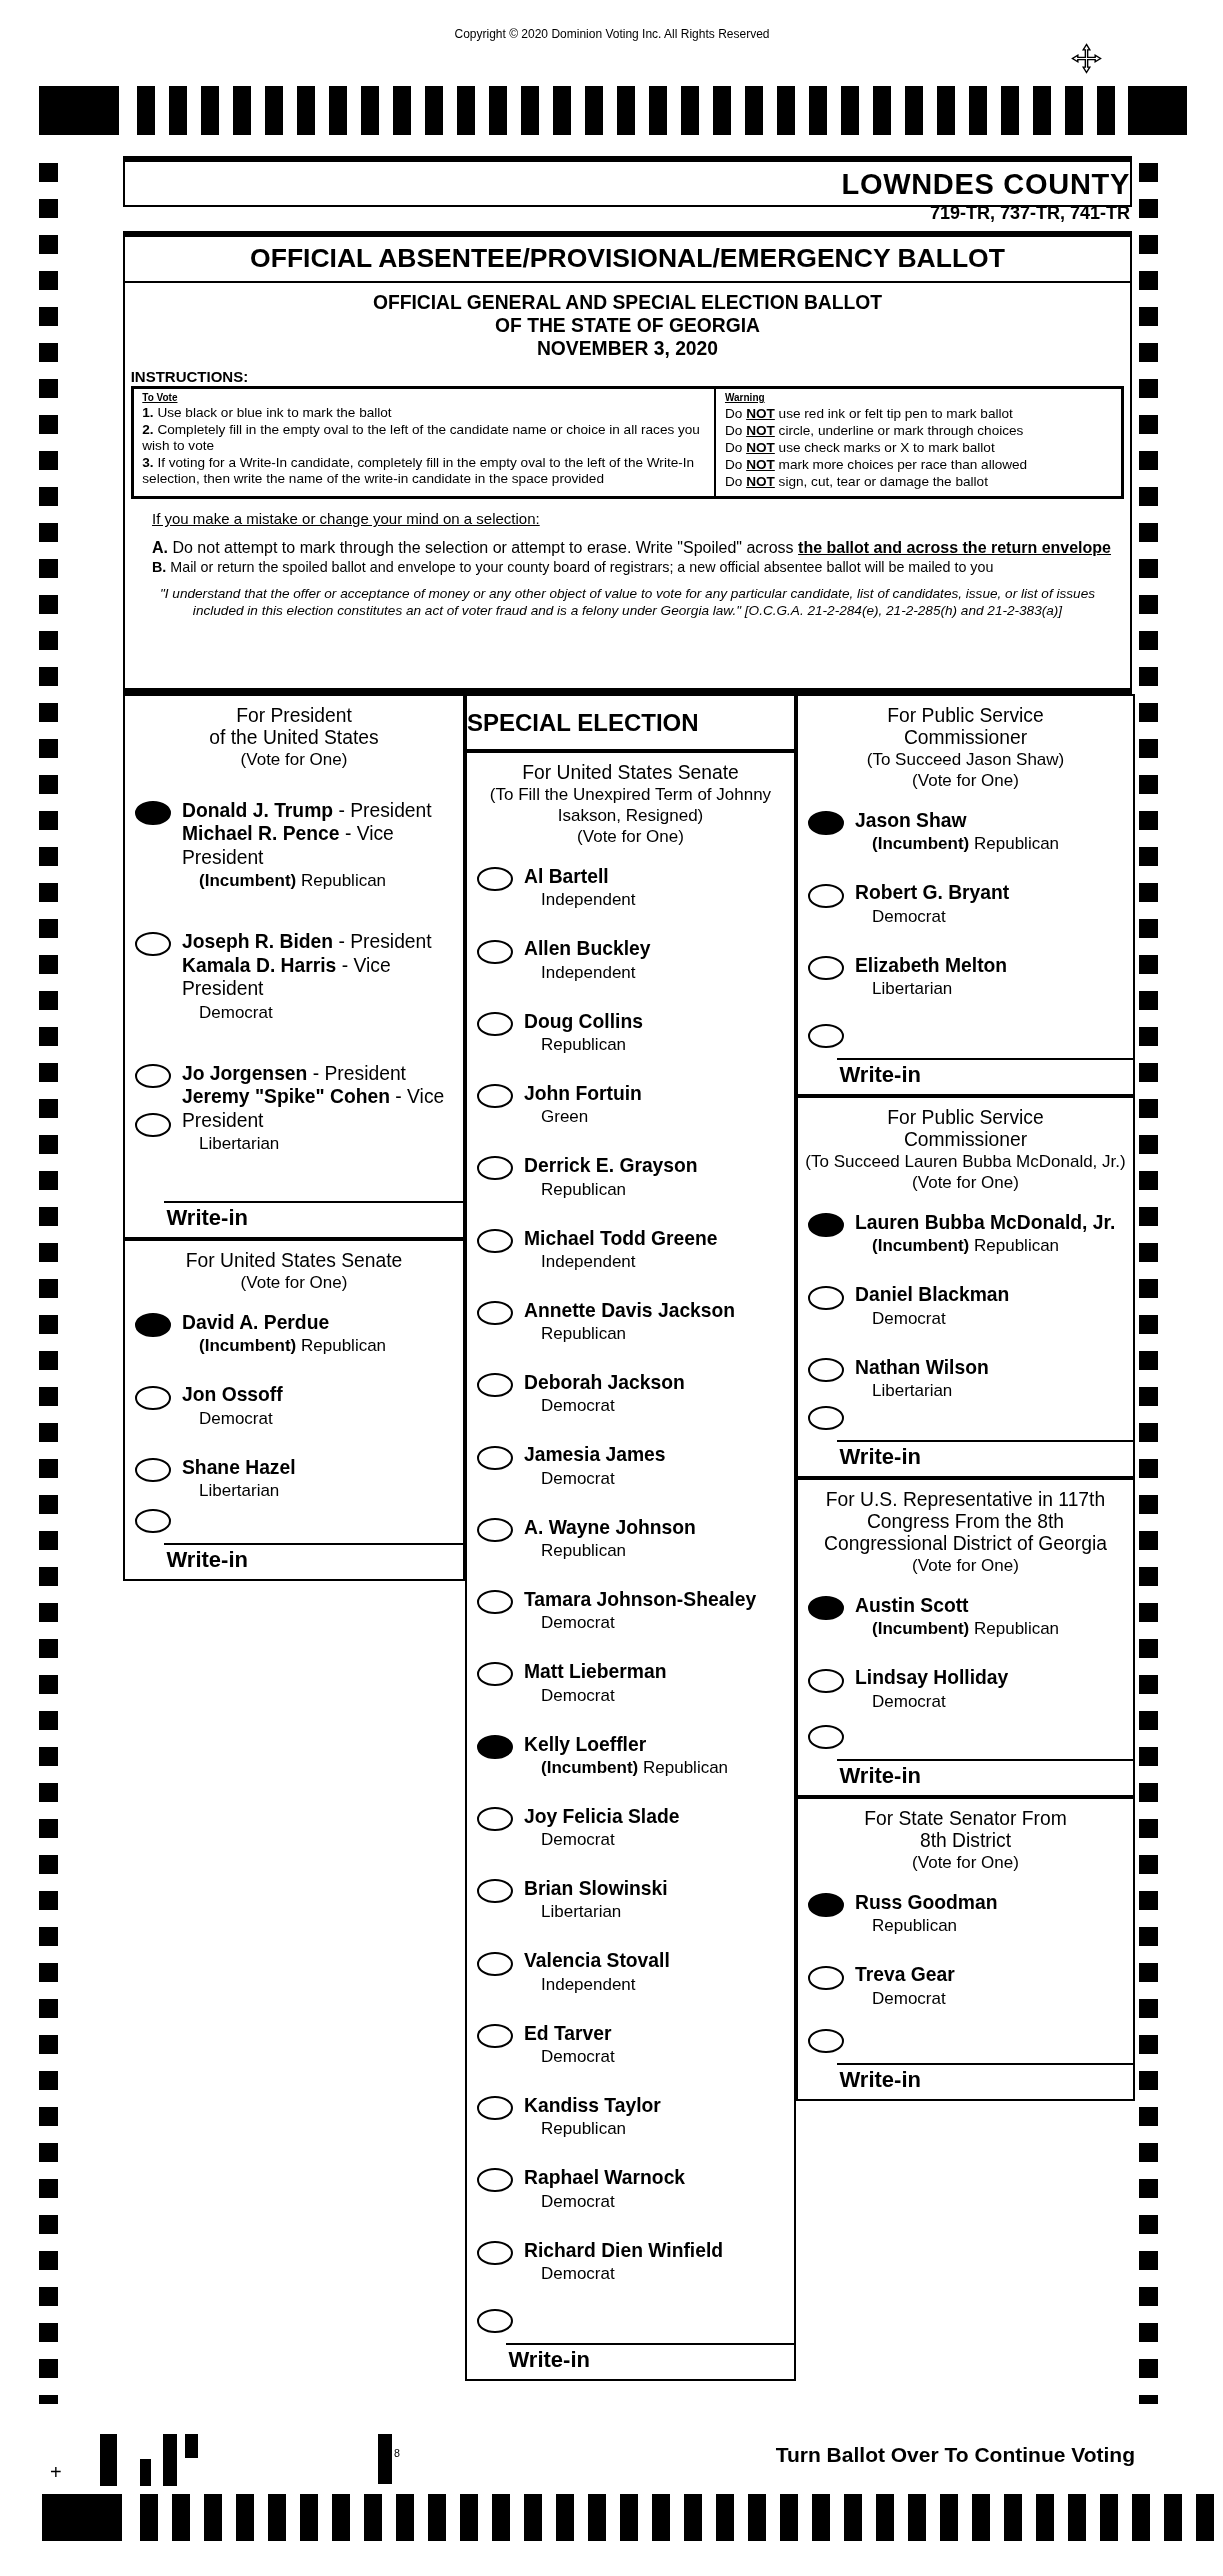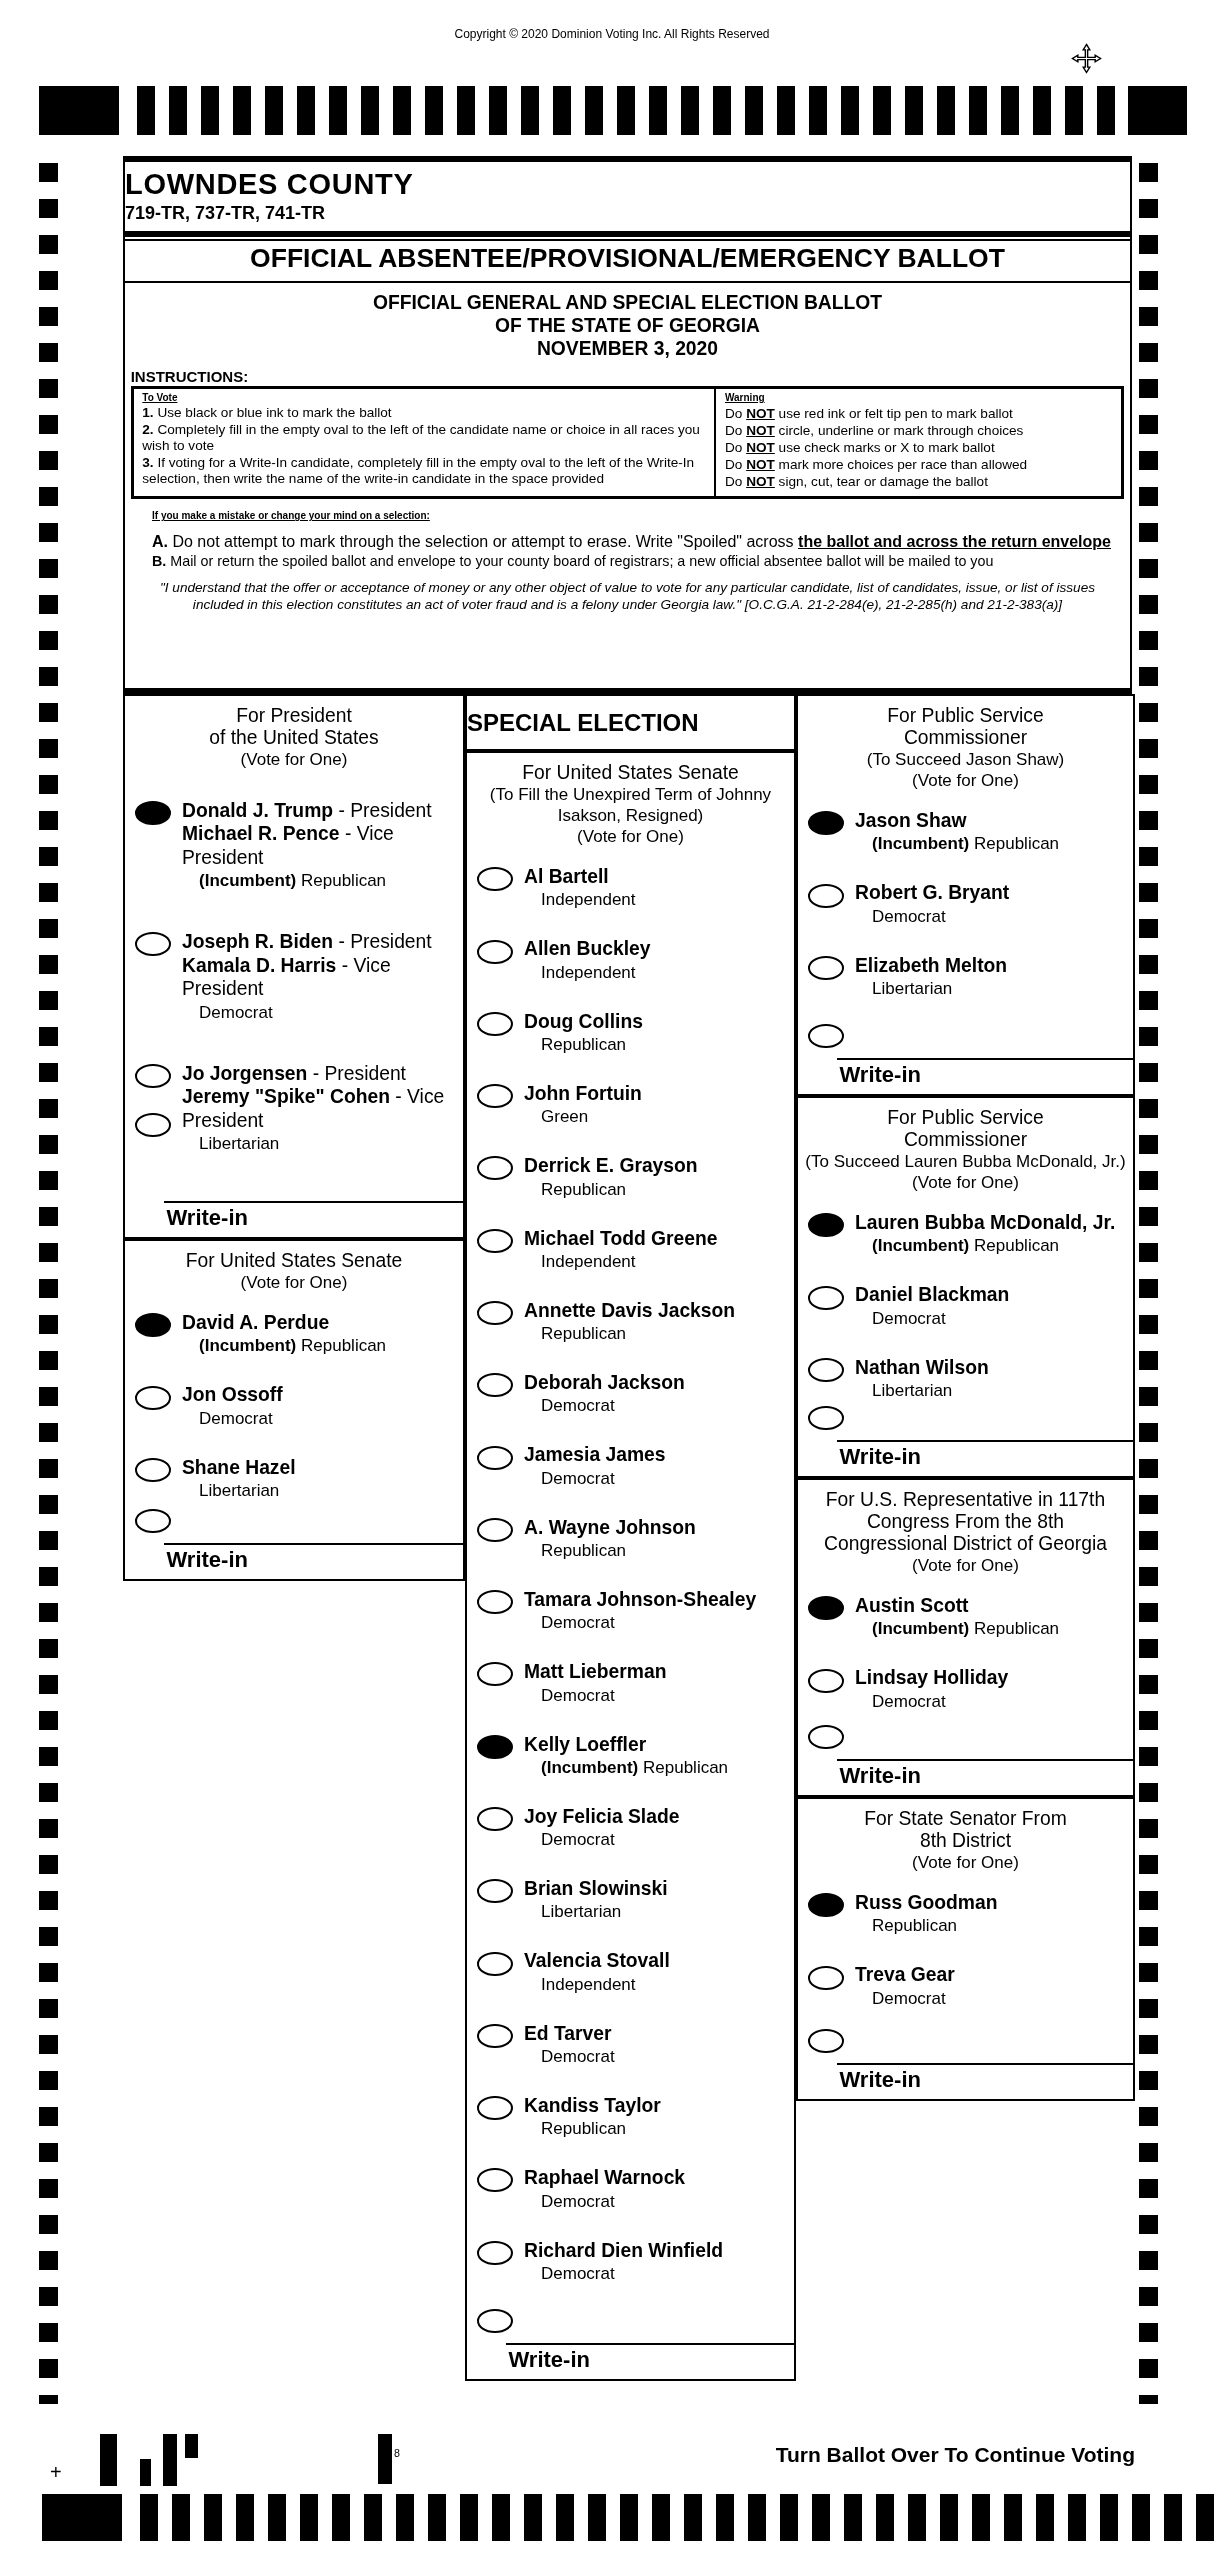--- a/index.html
+++ b/index.html
@@ -9,42 +9,42 @@
   .copyright{position:absolute;top:27px;left:0;width:100%;text-align:center;font-size:12px}
 
   .regmark{position:absolute;left:1070px;top:42px;width:33px;height:33px}
 
   .t-block{position:absolute;background:#000}
   .t-bars{position:absolute;background:repeating-linear-gradient(90deg,#000 0 18px,rgba(0,0,0,0) 18px 32px)}
   .strip{position:absolute;top:163px;width:18.6px;height:2241px;
          background:repeating-linear-gradient(180deg,#000 0 19.3px,rgba(0,0,0,0) 19.3px 36px)}
   .strip.l{left:39px}.strip.r{left:1139px}
 
-  .boxA{position:absolute;left:123px;top:156px;width:1009px;height:85px;box-sizing:border-box;
-        border:2.9px solid #000;border-top-width:6.4px;text-align:left}
+  .boxA{position:absolute;left:123px;top:156px;width:1009px;height:51px;box-sizing:border-box;
+        border:2.9px solid #000;border-top-width:6.4px;text-align:right}
   .county{font-size:29px;font-weight:bold;margin-top:5.7px;letter-spacing:0.7px}
   .precincts{font-size:18px;font-weight:bold;margin-top:2.1px}
 
   .boxB{position:absolute;left:123px;top:231px;width:1009px;height:463px;box-sizing:border-box;
         border:2.9px solid #000;border-top-width:6.4px;border-bottom-width:6.4px}
   .ballot-title{text-align:center;font-size:26.5px;font-weight:bold;padding:5.7px 0 7.2px}
   .b-divider{border-top:2.9px solid #000}
   .subtitle{text-align:center;font-size:19.3px;font-weight:bold;line-height:23px}
   .subtitle.s1{margin-top:8.6px}
   .instr-label{font-size:15px;font-weight:bold;margin:7.2px 0 1.4px 5.7px}
   .instr-box{border:3.6px solid #000;margin:1.4px 5.7px 0;display:flex}
   .instr-left{width:59%;padding:2.9px 8.6px 5.7px;border-right:2.9px solid #000;box-sizing:border-box}
   .instr-right{flex:1;padding:2.9px 8.6px 5.7px}
   .ih{font-size:10px;font-weight:bold;text-decoration:underline;margin-bottom:2.1px}
   .ti{font-size:13.6px;line-height:16.5px}
   .ti .num{font-weight:bold}
   .wi{font-size:13.6px;line-height:17px}
   .wi .not{font-weight:bold;text-decoration:underline}
   .mistake{margin:11.5px 10px 0 27px}
-  .mk-h{font-size:10px;font-weight:bold;text-decoration:underline}
+  .mk-h{font-size:15px;font-weight:normal;text-decoration:underline}
   .mk-a{font-size:16px;margin-top:11.5px}
   .mk-b{font-size:14.3px;margin-top:2.1px}
   .bl{font-weight:bold}
   .bu{font-weight:bold;text-decoration:underline}
   .inperson{font-size:14.3px;margin:14.3px 13px 0 27px;line-height:18px}
   .fraud{font-style:italic;font-size:13.6px;text-align:center;margin:10px 15.8px 0;line-height:17px}
 
   .col{position:absolute;top:694px}
   #col-left{left:123px;width:342px}
   #col-mid{left:465px;width:331px}

